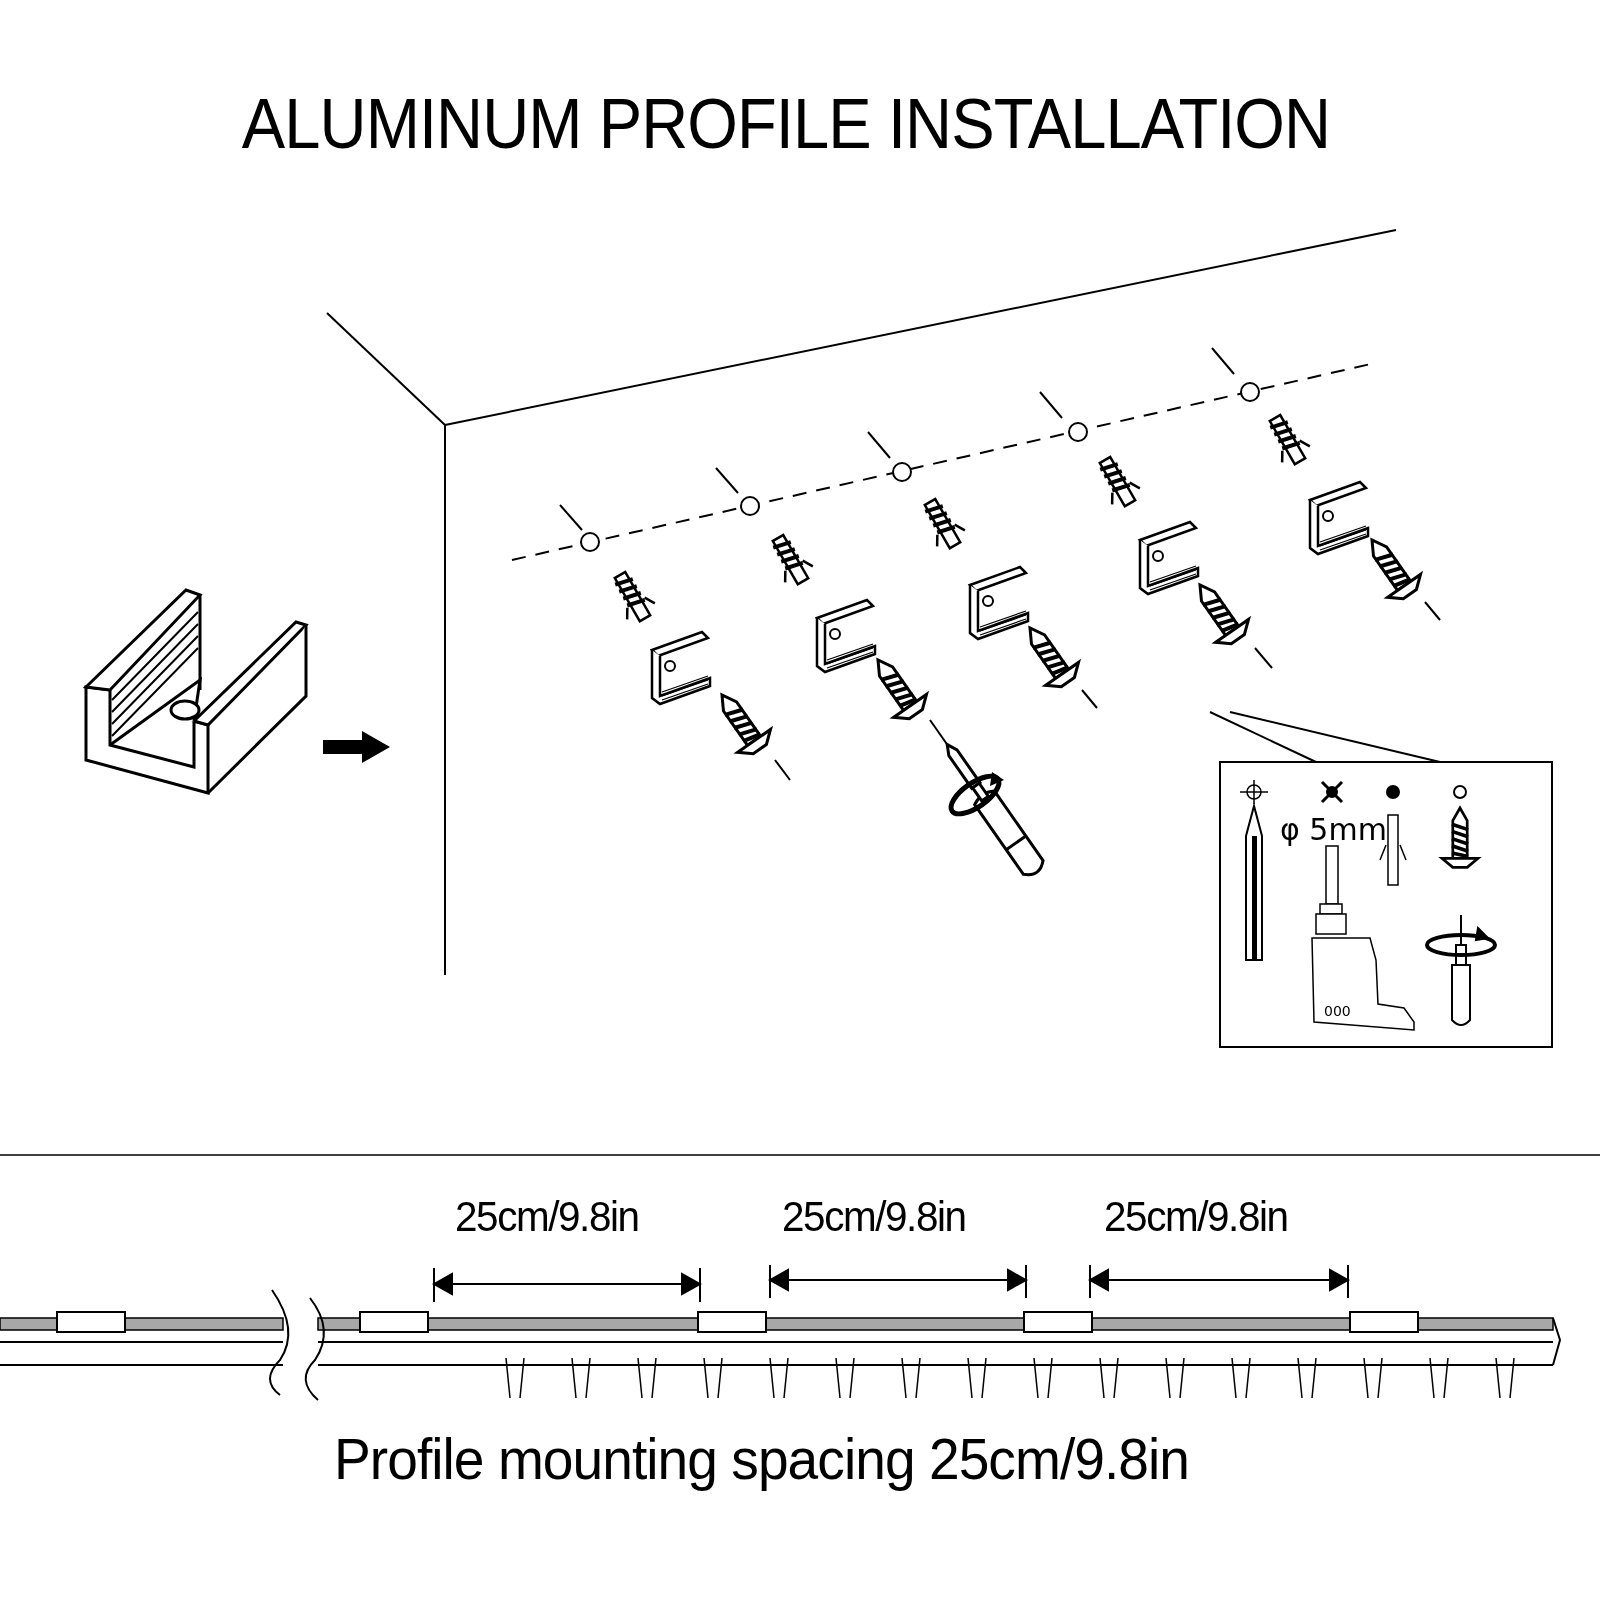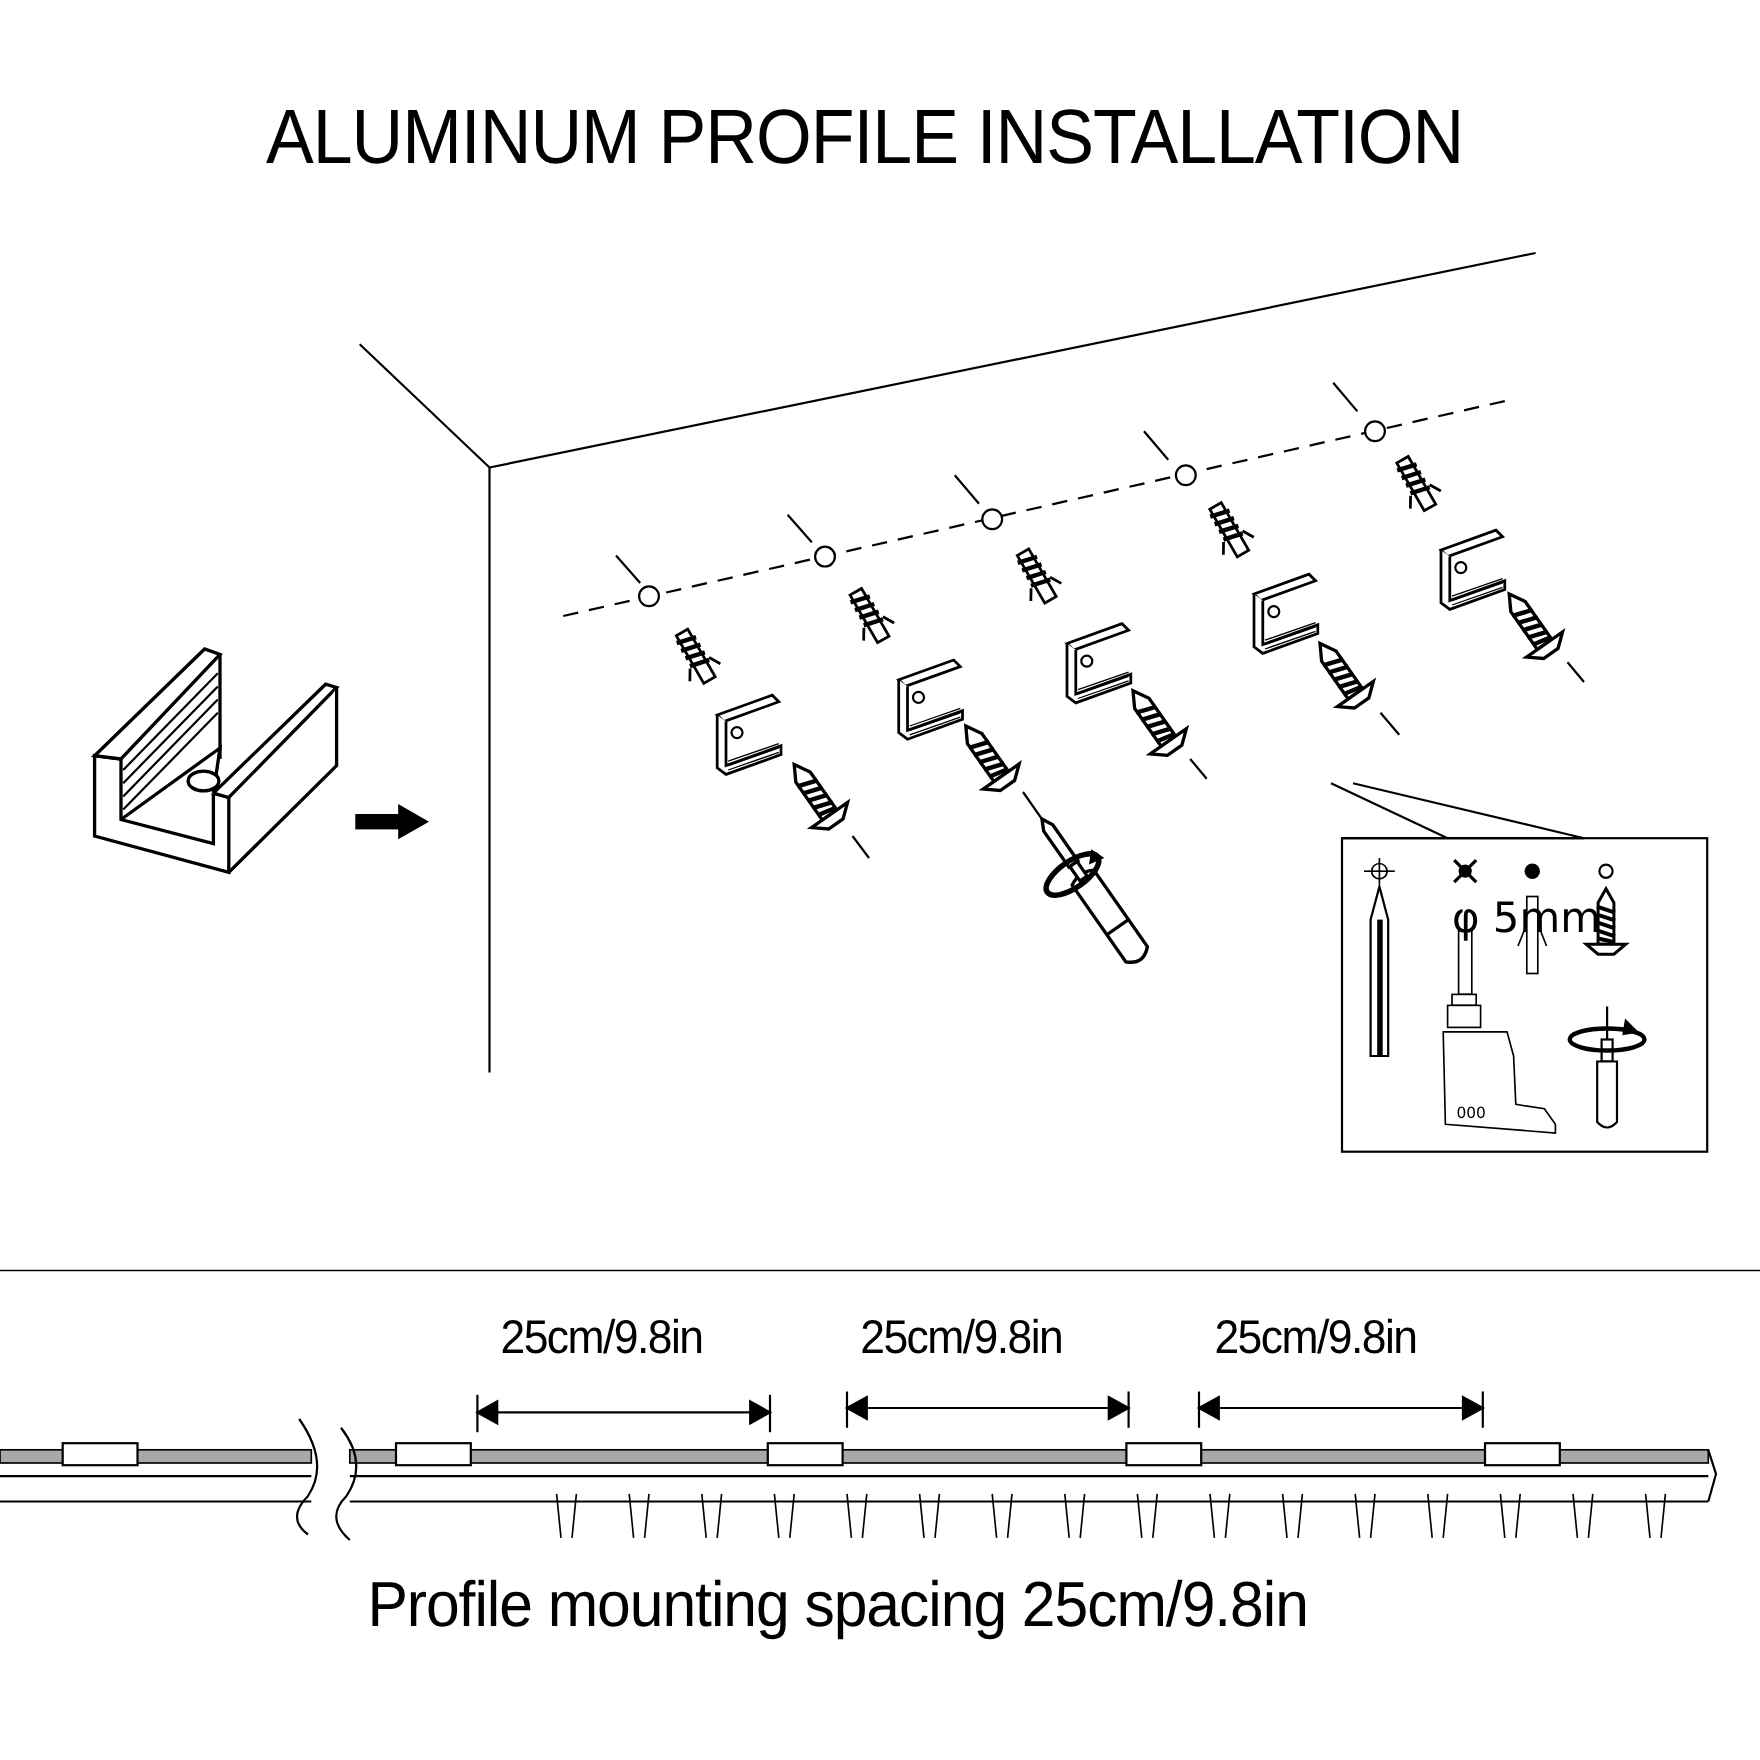--- a/index.html
+++ b/index.html
@@ -6,21 +6,21 @@
   body { width: 1600px; height: 1600px; position: relative; overflow: hidden;
          font-family: "Liberation Sans", sans-serif; color: #000; }
   .title { position: absolute; left: 0; top: 84px; width: 1572px; text-align: center;
            font-size: 70px; letter-spacing: -1px; transform: scaleX(0.93); transform-origin: 786px 0;
            font-family: "Liberation Sans", sans-serif; }
   svg.canvas { position: absolute; left: 0; top: 0; }
   .dim-label { position: absolute; top: 1192px; font-size: 43px; letter-spacing: -1.5px;
                font-family: "Liberation Sans", sans-serif; transform: scaleX(0.94); transform-origin: left top; }
   .caption { position: absolute; top: 1425px; left: 334px; font-size: 58px; letter-spacing: -1px;
              font-family: "Liberation Sans", sans-serif; transform: scaleX(0.95); transform-origin: left top; }
-  .phi-label { position: absolute; left: 1320px; top: 812px; font-size: 38px;
+  .phi-label { position: absolute; left: 1280px; top: 812px; font-size: 30px;
                font-family: "DejaVu Sans", sans-serif; }
 </style>
 </head>
 <body>
 
 <div class="title">ALUMINUM PROFILE INSTALLATION</div>
 
 <svg class="canvas" width="1600" height="1600" viewBox="0 0 1600 1600">
   <defs>
     <g id="screw">

